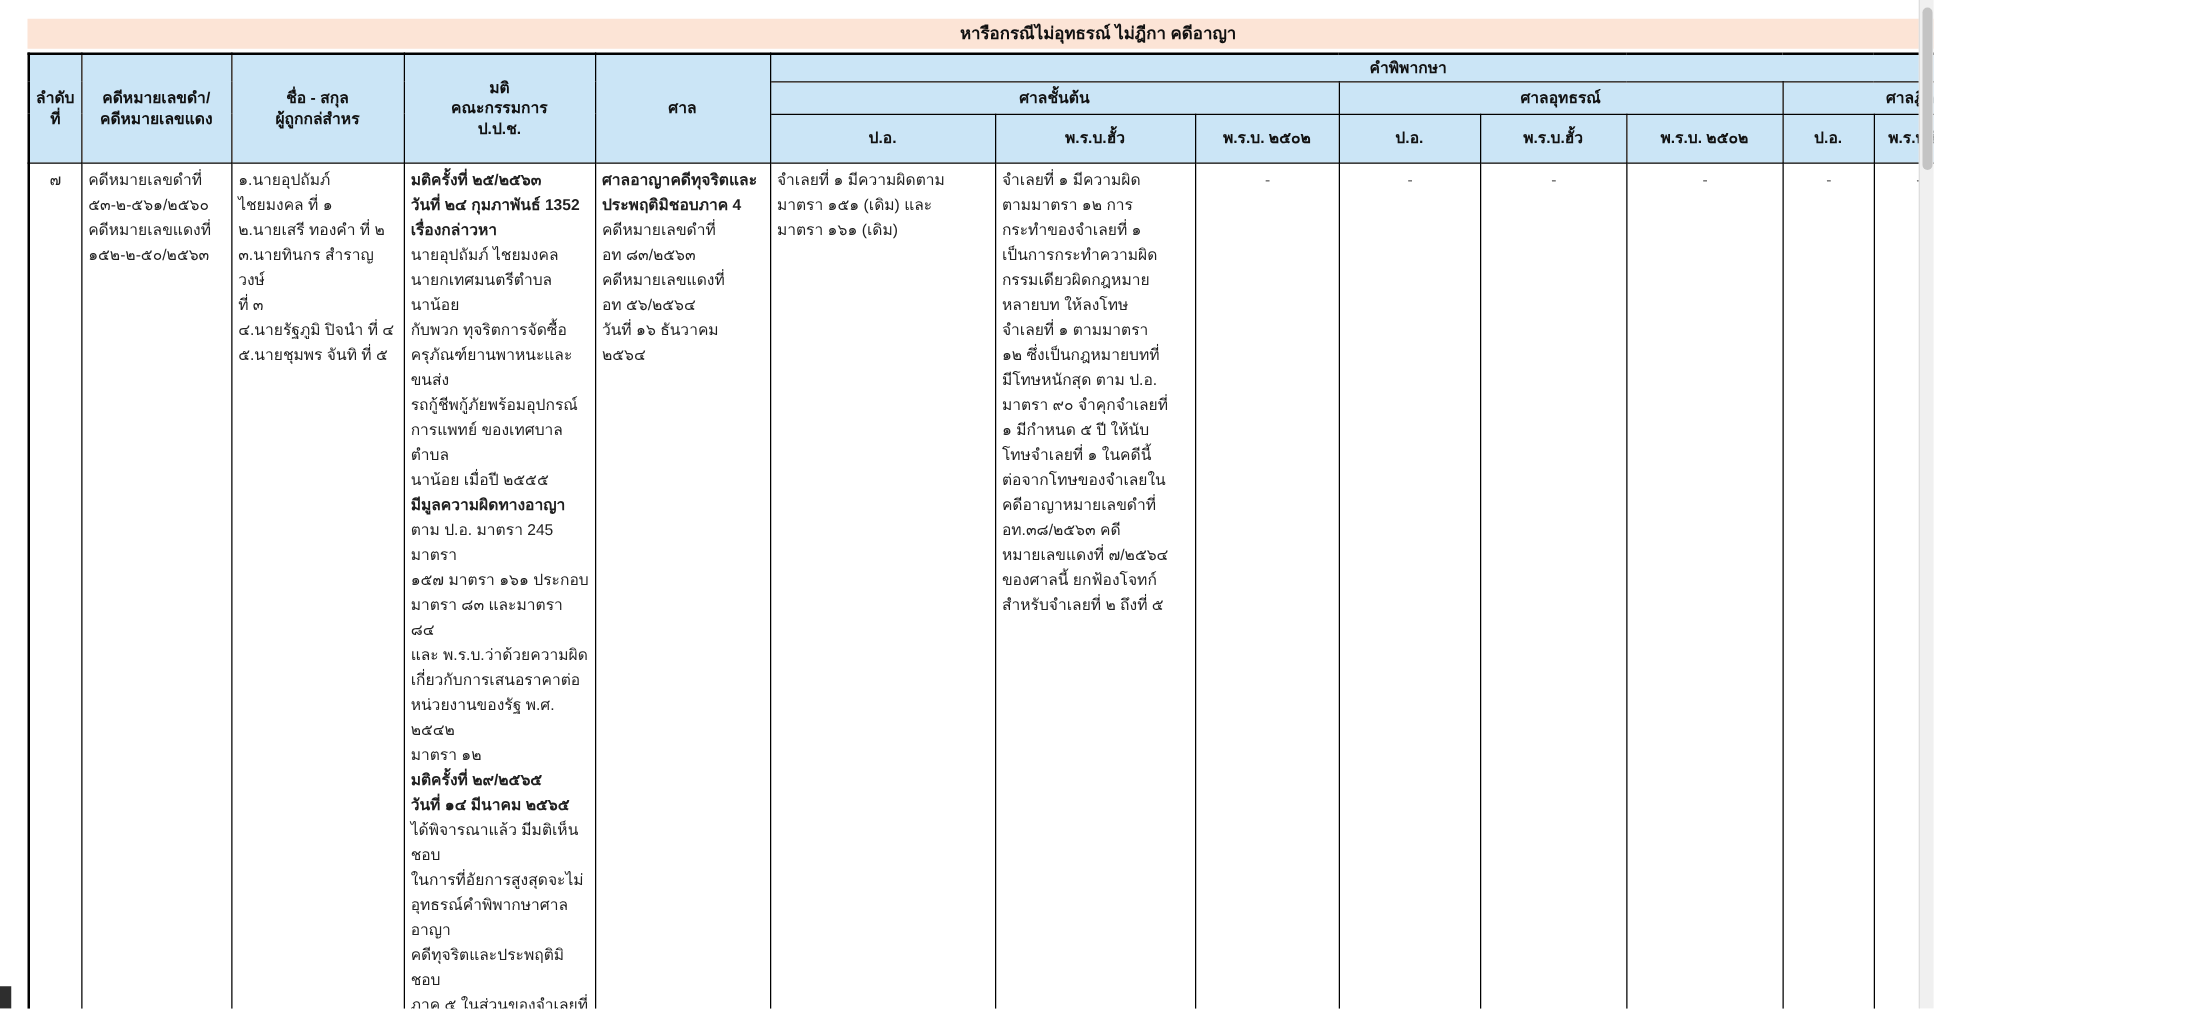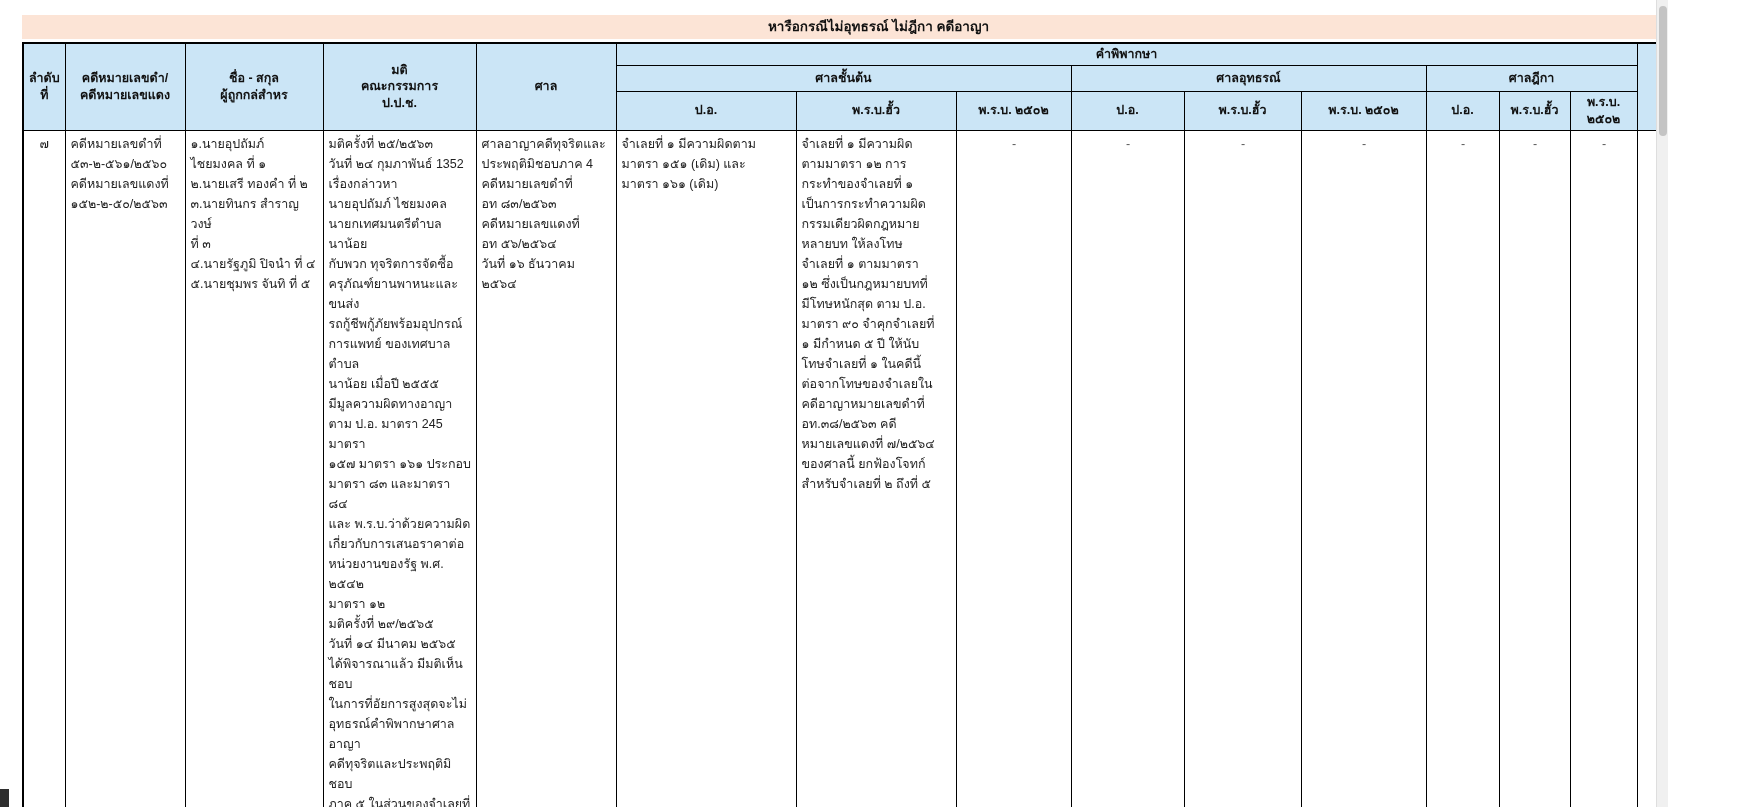--- a/index.html
+++ b/index.html
@@ -7,21 +7,21 @@
     --header_bg:#cbe5f6;
     --border:#000000;
     --text:#1f1f1f;
     --dash:#595959;
     --page_bg:#ffffff;
   }
   *{box-sizing:border-box;margin:0;padding:0;}
   html,body{background:#fff;}
   body{font-family:"Liberation Sans","DejaVu Sans",sans-serif;color:var(--text);}
   .viewport{
-    position:relative;width:1668px;height:807px;overflow:hidden;background:var(--page_bg);
+    position:relative;width:1547px;height:807px;overflow:hidden;background:var(--page_bg);
   }
   .sheet{position:absolute;left:22px;top:15px;width:1713px;}
   .title-bar{
     background:var(--title_bg);
     height:24px;line-height:24px;text-align:center;
     font-weight:bold;font-size:13.5px;color:#111;
     margin-bottom:3px;
   }
   table.case-table{
     table-layout:fixed;border-collapse:collapse;width:1713px;
@@ -38,21 +38,21 @@
     line-height:1.35;padding:2px 2px;white-space:pre-line;color:#111;
   }
   .case-table tbody td{
     vertical-align:top;text-align:left;
     padding:3px 4px 0 5px;line-height:20px;
     white-space:pre-line;background:#fff;
   }
   .case-table tbody td.center{text-align:center;padding-left:2px;padding-right:2px;}
   .case-table tbody td.dash{color:var(--dash);text-align:center;}
   .para{white-space:pre-line;}
-  .para.bold{font-weight:normal;}
+  .para.bold{font-weight:bold;}
   .hrow-1{height:22px;}
   .hrow-2{height:26px;padding-left:20px;}
   .hrow-3{height:36px;}
   .body-row{height:601px;}
   .scrollbar{
     position:absolute;right:0;top:0;width:12px;height:807px;
     background:#f0f0f0;border-left:1px solid #dedede;
   }
   .scrollbar-thumb{
     position:absolute;left:2px;top:6px;width:8px;height:130px;

